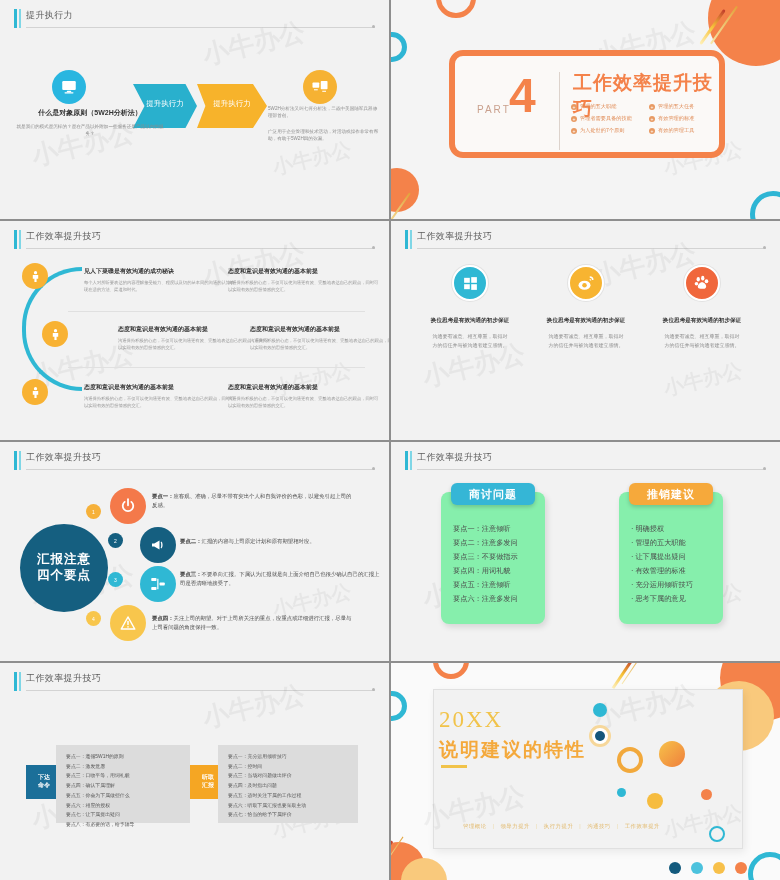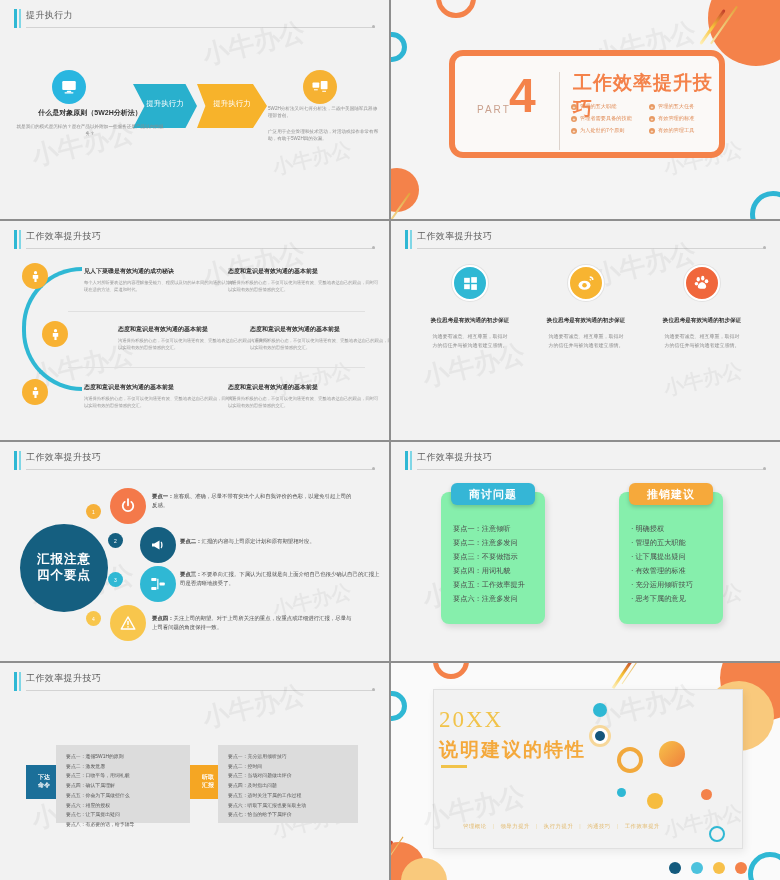--- a/index.html
+++ b/index.html
@@ -517,21 +517,21 @@
       <span class="w3">小牛办公</span>
     </div>
 
     <div class="card cA">
       <div class="cap capA">商讨问题</div>
       <ul>
         <li>要点一：注意倾听</li>
         <li>要点二：注意多发问</li>
         <li>要点三：不要做指示</li>
         <li>要点四：用词礼貌</li>
-        <li>要点五：工作效率提升</li>
+        <li>要点五：注意倾听</li>
         <li>要点六：注意多发问</li>
       </ul>
     </div>
 
     <div class="card cB">
       <div class="cap capB">推销建议</div>
       <ul>
         <li class="dotli">明确授权</li>
         <li class="dotli">管理的五大职能</li>
         <li class="dotli">让下属提出疑问</li>

